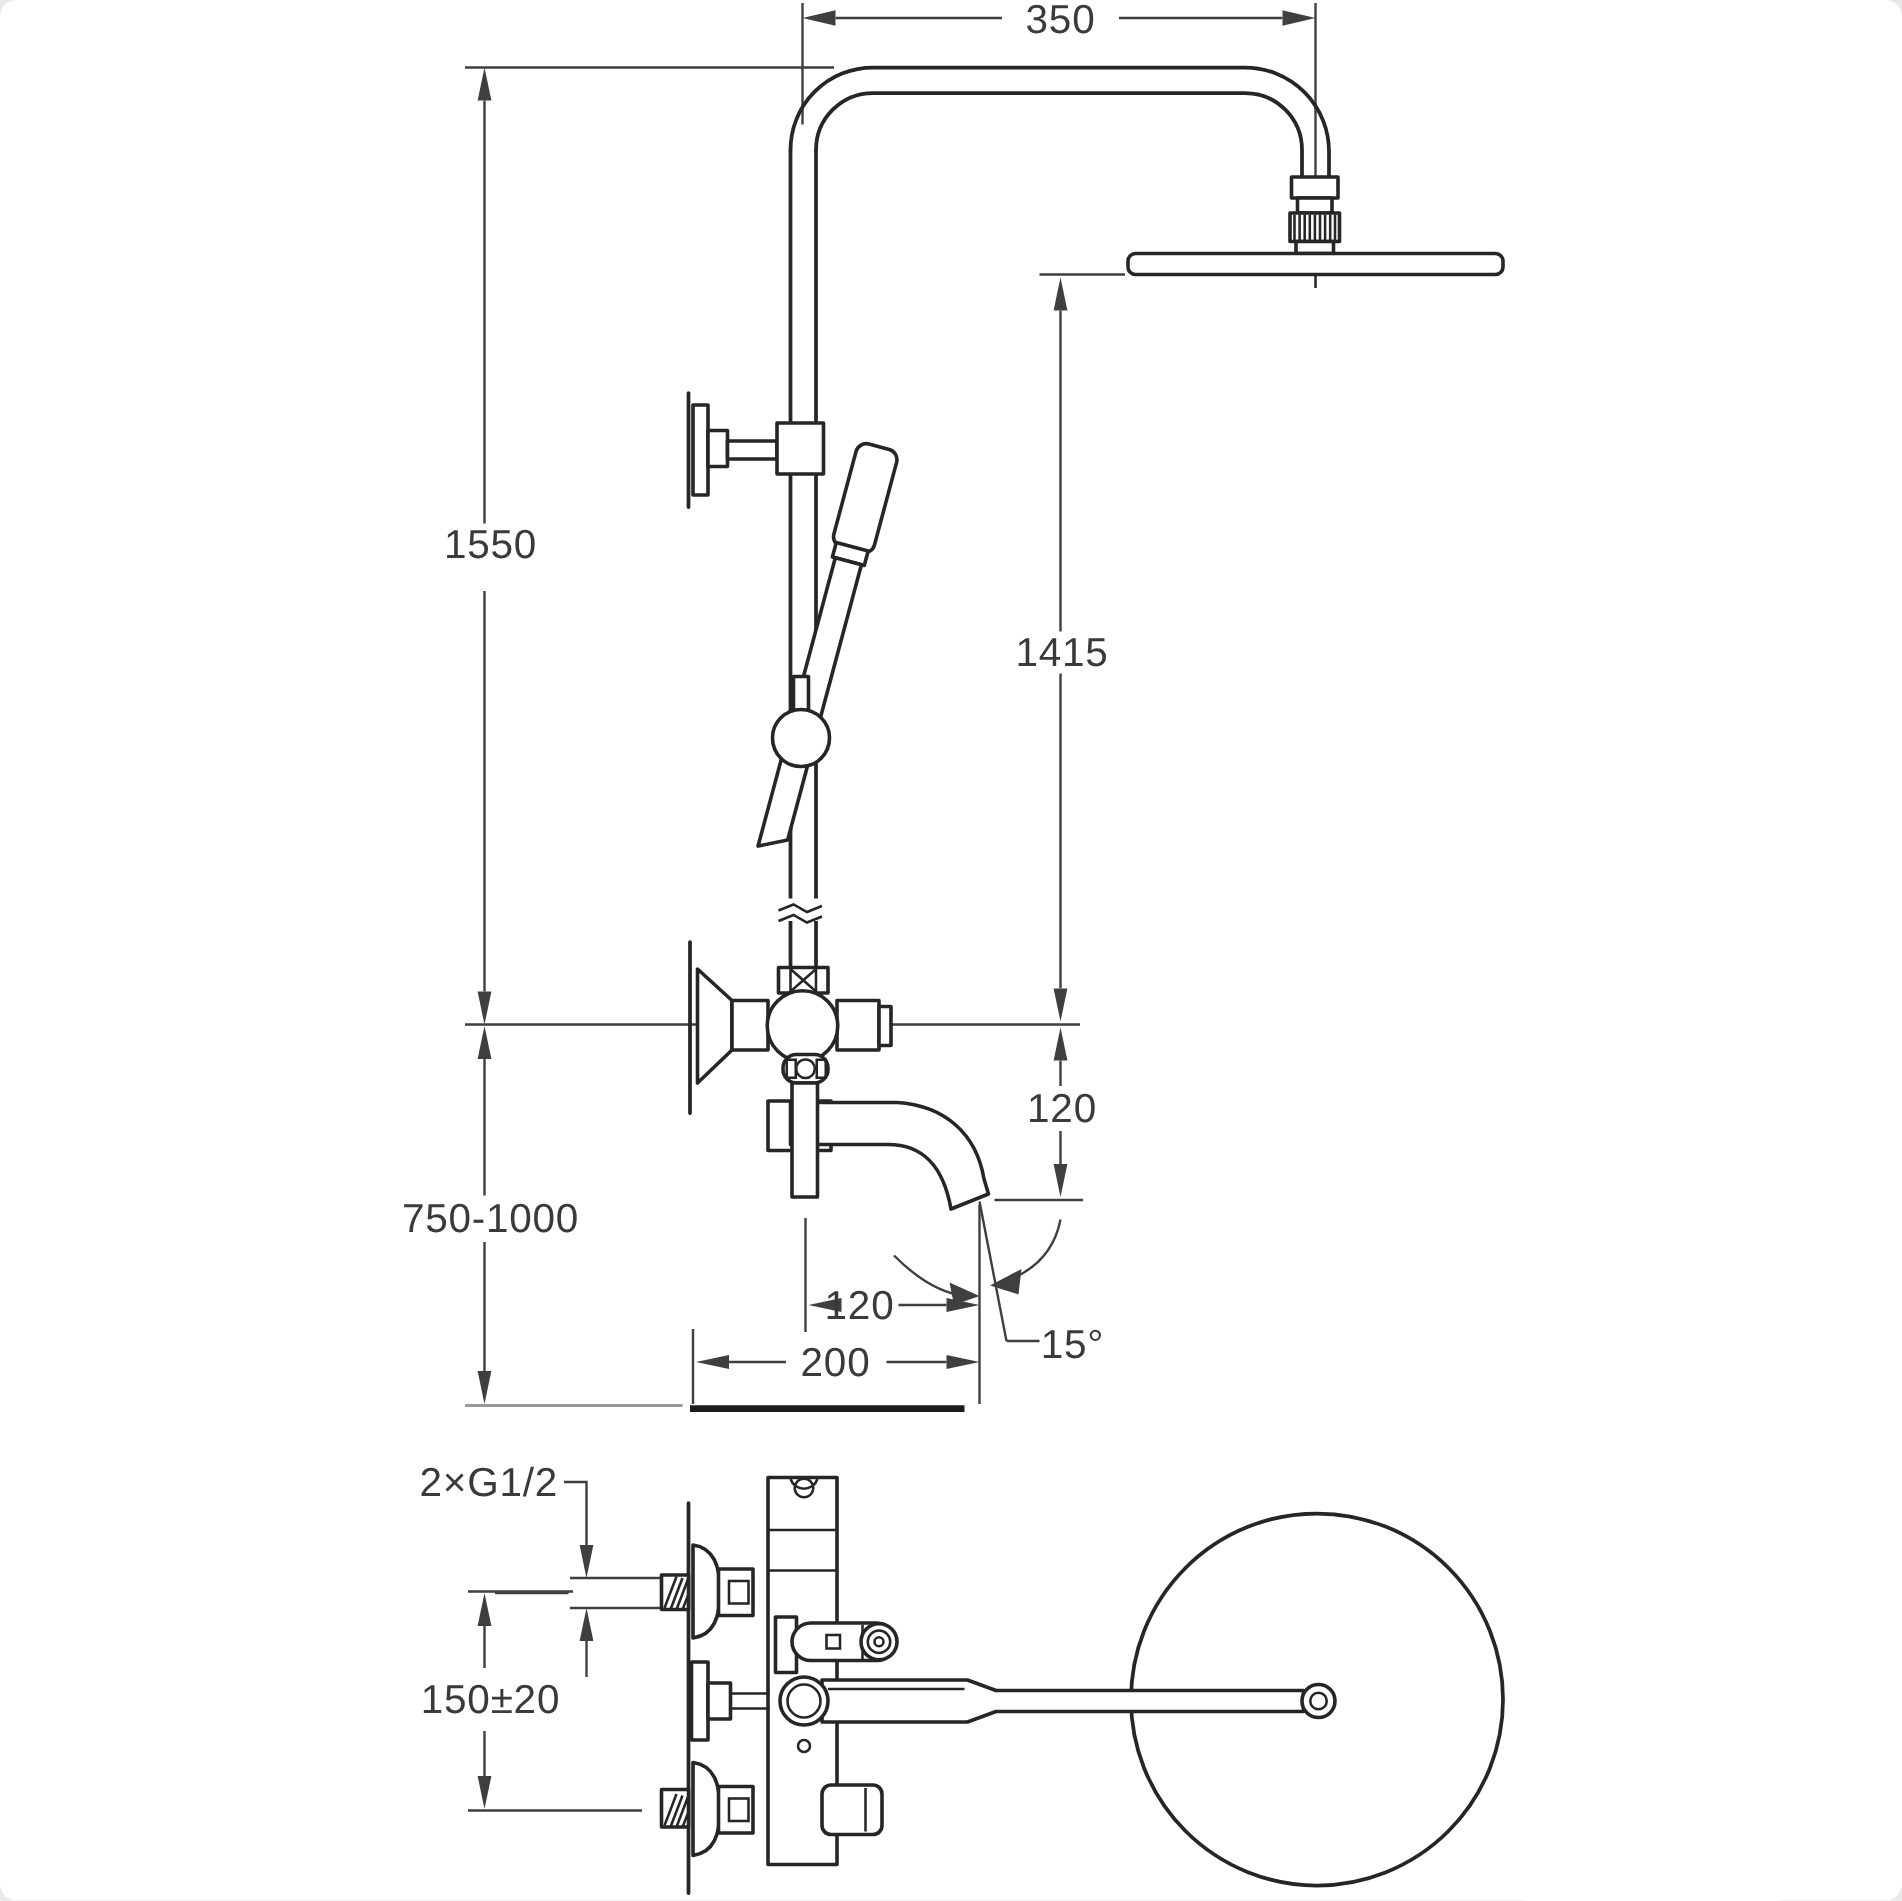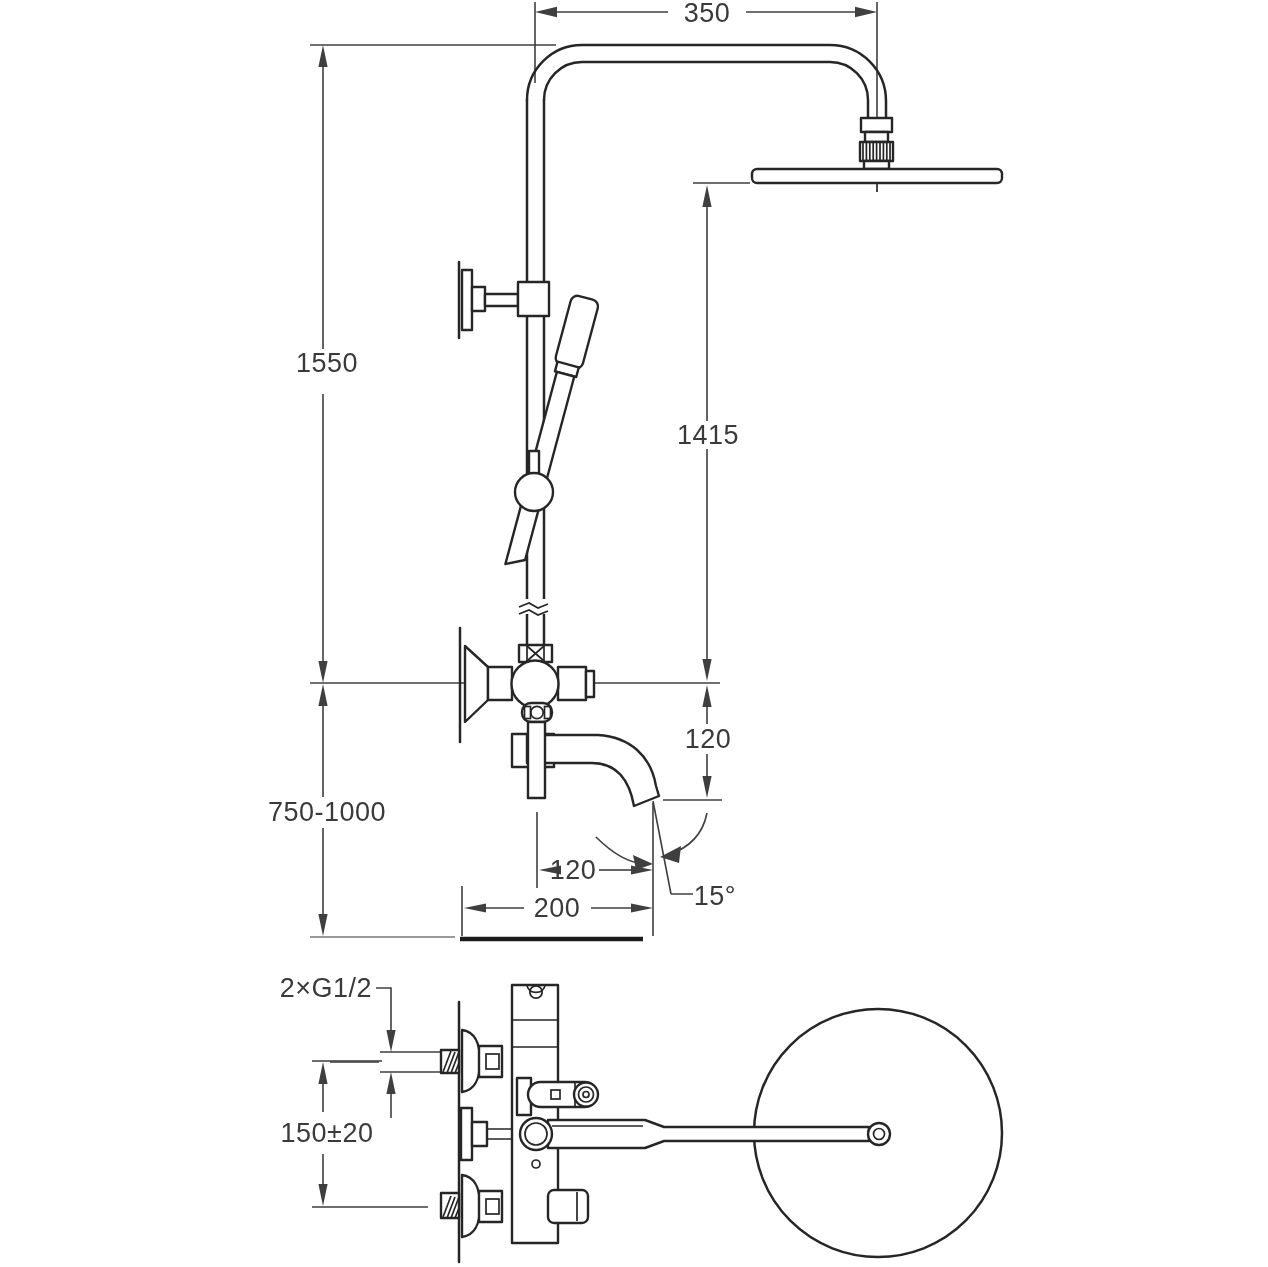--- a/index.html
+++ b/index.html
@@ -1,18 +1,19 @@
 <!DOCTYPE html>
 <html><head>
 <meta charset="utf-8">
 <style>
   html,body{margin:0;padding:0;background:#e8e8e8;}
   .canvas{
     width:1268px;height:1267px;background:#ffffff;position:relative;overflow:hidden;
     font-family:"Liberation Sans", sans-serif;
+    border-radius:11px;
   }
   svg{display:block}
   .dimtext{
     font-family:"Liberation Sans", sans-serif;
     font-size:27px;
     fill:#3a3a3a;
     letter-spacing:0.5px;
   }
   .outline{stroke:#262626;fill:none;stroke-width:2.5;stroke-linecap:round;stroke-linejoin:round;}
   .part{stroke:#262626;fill:#ffffff;stroke-width:2.4;stroke-linejoin:round;}

